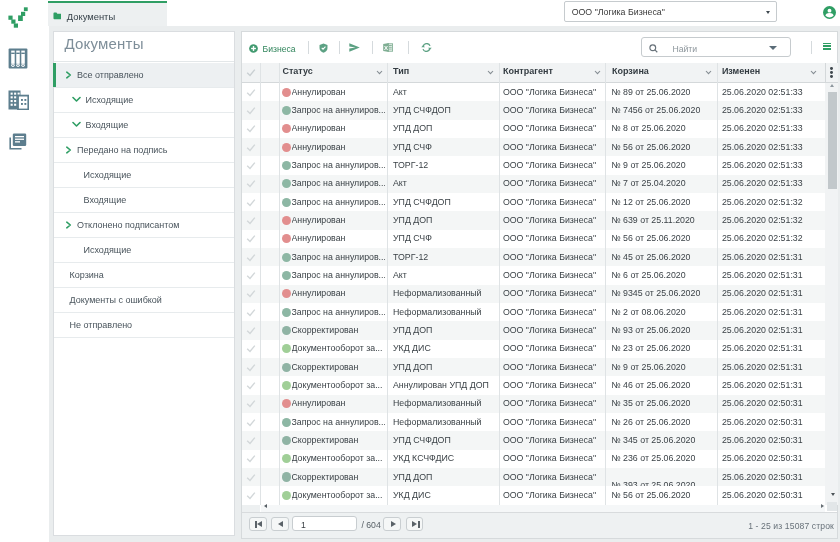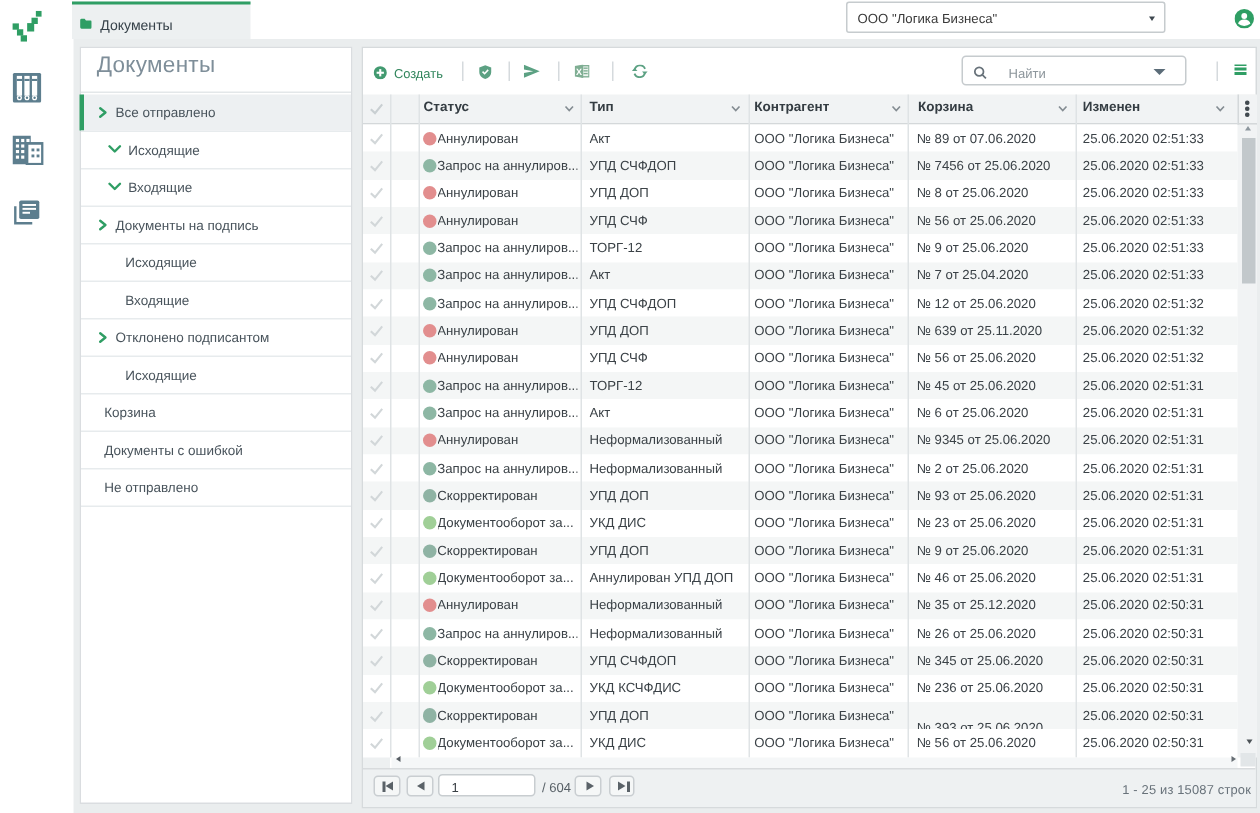--- a/index.html
+++ b/index.html
@@ -111,21 +111,21 @@
 <div class="tree-t" style="left:85.5px;top:94.6px">Исходящие</div>
 <div class="abs" style="left:54.4px;top:136.7px;width:179.7px;height:1px;background:#e7ebed"></div>
 <svg style="position:absolute;left:71.5px;top:121.125px" width="9" height="7" viewBox="0 0 9 7">
     <path d="M1 1.5 L4.5 5 L8 1.5" fill="none" stroke="#2f9e64" stroke-width="1.6" stroke-linecap="round" stroke-linejoin="round"></path>
   </svg>
 <div class="tree-t" style="left:85.5px;top:119.6px">Входящие</div>
 <div class="abs" style="left:54.4px;top:161.7px;width:179.7px;height:1px;background:#e7ebed"></div>
 <svg style="position:absolute;left:64.5px;top:145.675px" width="7" height="8" viewBox="0 0 7 8">
     <path d="M1.8 1.2 L5.3 4 L1.8 6.8" fill="none" stroke="#2f9e64" stroke-width="1.6" stroke-linecap="round" stroke-linejoin="round"></path>
   </svg>
-<div class="tree-t" style="left:77px;top:144.7px">Документы на подпись</div>
+<div class="tree-t" style="left:77px;top:144.7px">Передано на подпись</div>
 <div class="abs" style="left:54.4px;top:186.8px;width:179.7px;height:1px;background:#e7ebed"></div>
 <div class="tree-t" style="left:83.5px;top:169.7px">Исходящие</div>
 <div class="abs" style="left:54.4px;top:211.8px;width:179.7px;height:1px;background:#e7ebed"></div>
 <div class="tree-t" style="left:83.5px;top:194.8px">Входящие</div>
 <div class="abs" style="left:54.4px;top:236.9px;width:179.7px;height:1px;background:#e7ebed"></div>
 <svg style="position:absolute;left:64.5px;top:220.82500000000002px" width="7" height="8" viewBox="0 0 7 8">
     <path d="M1.8 1.2 L5.3 4 L1.8 6.8" fill="none" stroke="#2f9e64" stroke-width="1.6" stroke-linecap="round" stroke-linejoin="round"></path>
   </svg>
 <div class="tree-t" style="left:77px;top:219.8px">Отклонено подписантом</div>
 <div class="abs" style="left:54.4px;top:261.9px;width:179.7px;height:1px;background:#e7ebed"></div>
@@ -135,21 +135,21 @@
 <div class="abs" style="left:54.4px;top:312.0px;width:179.7px;height:1px;background:#e7ebed"></div>
 <div class="tree-t" style="left:69.5px;top:295.0px">Документы с ошибкой</div>
 <div class="abs" style="left:54.4px;top:337.1px;width:179.7px;height:1px;background:#e7ebed"></div>
 <div class="tree-t" style="left:69.5px;top:320.0px">Не отправлено</div>
 <div class="abs" style="left:241.4px;top:31px;width:597.1px;height:507.5px;background:#fff;border:1px solid #d6dadc"></div>
 <svg class="abs" style="left:249.3px;top:44px" width="9" height="9" viewBox="0 0 13 13">
 <circle cx="6.5" cy="6.5" r="6.3" fill="#429a70"></circle>
 <rect x="5.5" y="3" width="2" height="7" fill="#fff"></rect>
     <rect x="3" y="5.5" width="7" height="2" fill="#fff"></rect>
 </svg>
-<div class="abs" style="left:262.6px;top:44px;font-size:8.6px;color:#31855c">Создать</div>
+<div class="abs" style="left:262.6px;top:44px;font-size:8.6px;color:#31855c">Бизнеса</div>
 <div class="sep" style="left:308px"></div>
 <svg class="abs" style="left:319px;top:43.2px" width="9" height="10" viewBox="0 0 12 13">
 <path d="M6 0.5 L11.3 2.5 V6.5 C11.3 9.8 9 11.9 6 12.7 C3 11.9 0.7 9.8 0.7 6.5 V2.5 Z" fill="#5ca183"></path>
 <path d="M3.6 6.2 L5.4 8 L8.6 4.6" fill="none" stroke="#fff" stroke-width="1.4"></path>
 </svg>
 <div class="sep" style="left:339.2px"></div>
 <svg class="abs" style="left:348.6px;top:43.1px" width="11" height="9" viewBox="0 0 11 9">
 <path d="M0.3 8.8 L10.8 4.5 L0.3 0.2 L0.3 3.4 L6.5 4.5 L0.3 5.6 Z" fill="#5ca183"></path>
 </svg>
 <div class="sep" style="left:372.3px"></div>
@@ -206,21 +206,21 @@
 <path d="M1 1 L3.5 3.7 L6 1" fill="none" stroke="#848c92" stroke-width="1.1"></path>
   </svg>
 <div class="abs" style="left:242.4px;top:83.00px;width:583px;height:18.33px;background:#ffffff"></div>
 <svg style="position:absolute;left:245.8px;top:87.66499999999999px" width="10" height="9" viewBox="0 0 10 9">
     <path d="M1.2 4.8 L4 7.4 L8.8 1.6" fill="none" stroke="#d2d7d9" stroke-width="1.4"></path>
   </svg>
 <div class="abs" style="left:282px;top:87.56px;width:9.2px;height:9.2px;border-radius:50%;background:#e28e8e"></div>
 <div class="cellt" style="left:291.5px;top:86.76px;width:93.5px">Аннулирован</div>
 <div class="cellt" style="left:393px;top:86.76px;width:101px">Акт</div>
 <div class="cellt" style="left:502.9px;top:86.76px;width:99px">ООО "Логика Бизнеса"</div>
-<div class="cellt" style="left:611.2px;top:86.76px;width:102px">№ 89 от 07.06.2020</div>
+<div class="cellt" style="left:611.2px;top:86.76px;width:102px">№ 89 от 25.06.2020</div>
 <div class="cellt" style="left:721.9px;top:86.76px;width:97px">25.06.2020 02:51:33</div>
 <div class="abs" style="left:242.4px;top:101.33px;width:583px;height:18.33px;background:#f4f6f6"></div>
 <svg style="position:absolute;left:245.8px;top:105.995px" width="10" height="9" viewBox="0 0 10 9">
     <path d="M1.2 4.8 L4 7.4 L8.8 1.6" fill="none" stroke="#d2d7d9" stroke-width="1.4"></path>
   </svg>
 <div class="abs" style="left:282px;top:105.90px;width:9.2px;height:9.2px;border-radius:50%;background:#8db7a4"></div>
 <div class="cellt" style="left:291.5px;top:105.09px;width:93.5px">Запрос на аннулиров...</div>
 <div class="cellt" style="left:393px;top:105.09px;width:101px">УПД СЧФДОП</div>
 <div class="cellt" style="left:502.9px;top:105.09px;width:99px">ООО "Логика Бизнеса"</div>
 <div class="cellt" style="left:611.2px;top:105.09px;width:102px">№ 7456 от 25.06.2020</div>
@@ -326,21 +326,21 @@
 <div class="cellt" style="left:611.2px;top:288.40px;width:102px">№ 9345 от 25.06.2020</div>
 <div class="cellt" style="left:721.9px;top:288.40px;width:97px">25.06.2020 02:51:31</div>
 <div class="abs" style="left:242.4px;top:302.96px;width:583px;height:18.33px;background:#ffffff"></div>
 <svg style="position:absolute;left:245.8px;top:307.625px" width="10" height="9" viewBox="0 0 10 9">
     <path d="M1.2 4.8 L4 7.4 L8.8 1.6" fill="none" stroke="#d2d7d9" stroke-width="1.4"></path>
   </svg>
 <div class="abs" style="left:282px;top:307.52px;width:9.2px;height:9.2px;border-radius:50%;background:#8db7a4"></div>
 <div class="cellt" style="left:291.5px;top:306.73px;width:93.5px">Запрос на аннулиров...</div>
 <div class="cellt" style="left:393px;top:306.73px;width:101px">Неформализованный</div>
 <div class="cellt" style="left:502.9px;top:306.73px;width:99px">ООО "Логика Бизнеса"</div>
-<div class="cellt" style="left:611.2px;top:306.73px;width:102px">№ 2 от 25.06.2020</div>
+<div class="cellt" style="left:611.2px;top:306.73px;width:102px">№ 2 от 08.06.2020</div>
 <div class="cellt" style="left:721.9px;top:306.73px;width:97px">25.06.2020 02:51:31</div>
 <div class="abs" style="left:242.4px;top:321.29px;width:583px;height:18.33px;background:#f4f6f6"></div>
 <svg style="position:absolute;left:245.8px;top:325.955px" width="10" height="9" viewBox="0 0 10 9">
     <path d="M1.2 4.8 L4 7.4 L8.8 1.6" fill="none" stroke="#d2d7d9" stroke-width="1.4"></path>
   </svg>
 <div class="abs" style="left:282px;top:325.85px;width:9.2px;height:9.2px;border-radius:50%;background:#8fb3a4"></div>
 <div class="cellt" style="left:291.5px;top:325.06px;width:93.5px">Скорректирован</div>
 <div class="cellt" style="left:393px;top:325.06px;width:101px">УПД ДОП</div>
 <div class="cellt" style="left:502.9px;top:325.06px;width:99px">ООО "Логика Бизнеса"</div>
 <div class="cellt" style="left:611.2px;top:325.06px;width:102px">№ 93 от 25.06.2020</div>
@@ -376,21 +376,21 @@
 <div class="cellt" style="left:611.2px;top:380.05px;width:102px">№ 46 от 25.06.2020</div>
 <div class="cellt" style="left:721.9px;top:380.05px;width:97px">25.06.2020 02:51:31</div>
 <div class="abs" style="left:242.4px;top:394.61px;width:583px;height:18.33px;background:#f4f6f6"></div>
 <svg style="position:absolute;left:245.8px;top:399.275px" width="10" height="9" viewBox="0 0 10 9">
     <path d="M1.2 4.8 L4 7.4 L8.8 1.6" fill="none" stroke="#d2d7d9" stroke-width="1.4"></path>
   </svg>
 <div class="abs" style="left:282px;top:399.17px;width:9.2px;height:9.2px;border-radius:50%;background:#e28e8e"></div>
 <div class="cellt" style="left:291.5px;top:398.38px;width:93.5px">Аннулирован</div>
 <div class="cellt" style="left:393px;top:398.38px;width:101px">Неформализованный</div>
 <div class="cellt" style="left:502.9px;top:398.38px;width:99px">ООО "Логика Бизнеса"</div>
-<div class="cellt" style="left:611.2px;top:398.38px;width:102px">№ 35 от 25.12.2020</div>
+<div class="cellt" style="left:611.2px;top:398.38px;width:102px">№ 35 от 25.06.2020</div>
 <div class="cellt" style="left:721.9px;top:398.38px;width:97px">25.06.2020 02:50:31</div>
 <div class="abs" style="left:242.4px;top:412.94px;width:583px;height:18.33px;background:#ffffff"></div>
 <svg style="position:absolute;left:245.8px;top:417.60499999999996px" width="10" height="9" viewBox="0 0 10 9">
     <path d="M1.2 4.8 L4 7.4 L8.8 1.6" fill="none" stroke="#d2d7d9" stroke-width="1.4"></path>
   </svg>
 <div class="abs" style="left:282px;top:417.50px;width:9.2px;height:9.2px;border-radius:50%;background:#8db7a4"></div>
 <div class="cellt" style="left:291.5px;top:416.70px;width:93.5px">Запрос на аннулиров...</div>
 <div class="cellt" style="left:393px;top:416.70px;width:101px">Неформализованный</div>
 <div class="cellt" style="left:502.9px;top:416.70px;width:99px">ООО "Логика Бизнеса"</div>
 <div class="cellt" style="left:611.2px;top:416.70px;width:102px">№ 26 от 25.06.2020</div>

